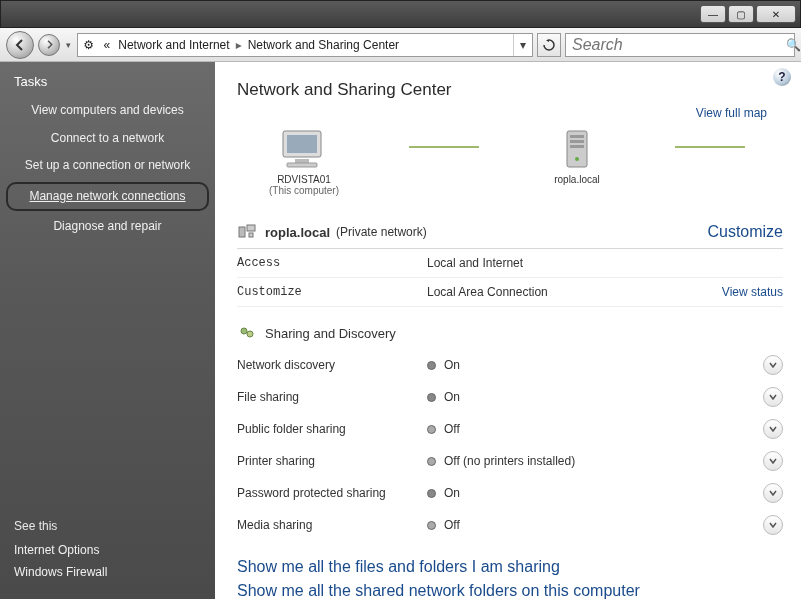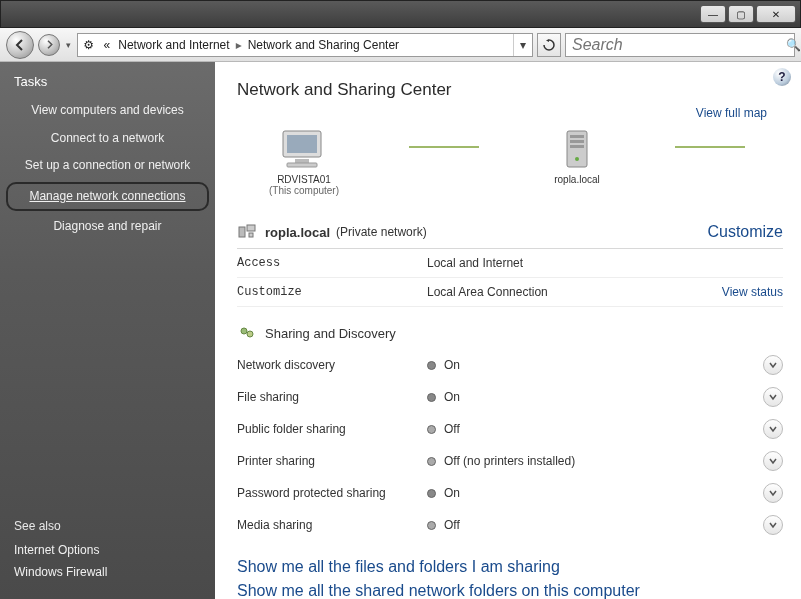--- a/index.html
+++ b/index.html
@@ -116,21 +116,21 @@
 
   <div class="sidebar">
     <div class="tasks-head">Tasks</div>
     <div class="task-link">View computers and devices</div>
     <div class="task-link">Connect to a network</div>
     <div class="task-link">Set up a connection or network</div>
     <div class="task-link hl">Manage network connections</div>
     <div class="task-link">Diagnose and repair</div>
     <div class="side-spacer"></div>
     <div class="see-also">
-      <div class="see-also-head">See also</div>
+      <div class="see-also-head">See this</div>
       <div class="see-link">Internet Options</div>
       <div class="see-link">Windows Firewall</div>
     </div>
   </div>
 
   <div class="main">
     <div class="help-ico">?</div>
     <div class="page-title">Network and Sharing Center</div>
     <div class="fullmap">View full map</div>
 

